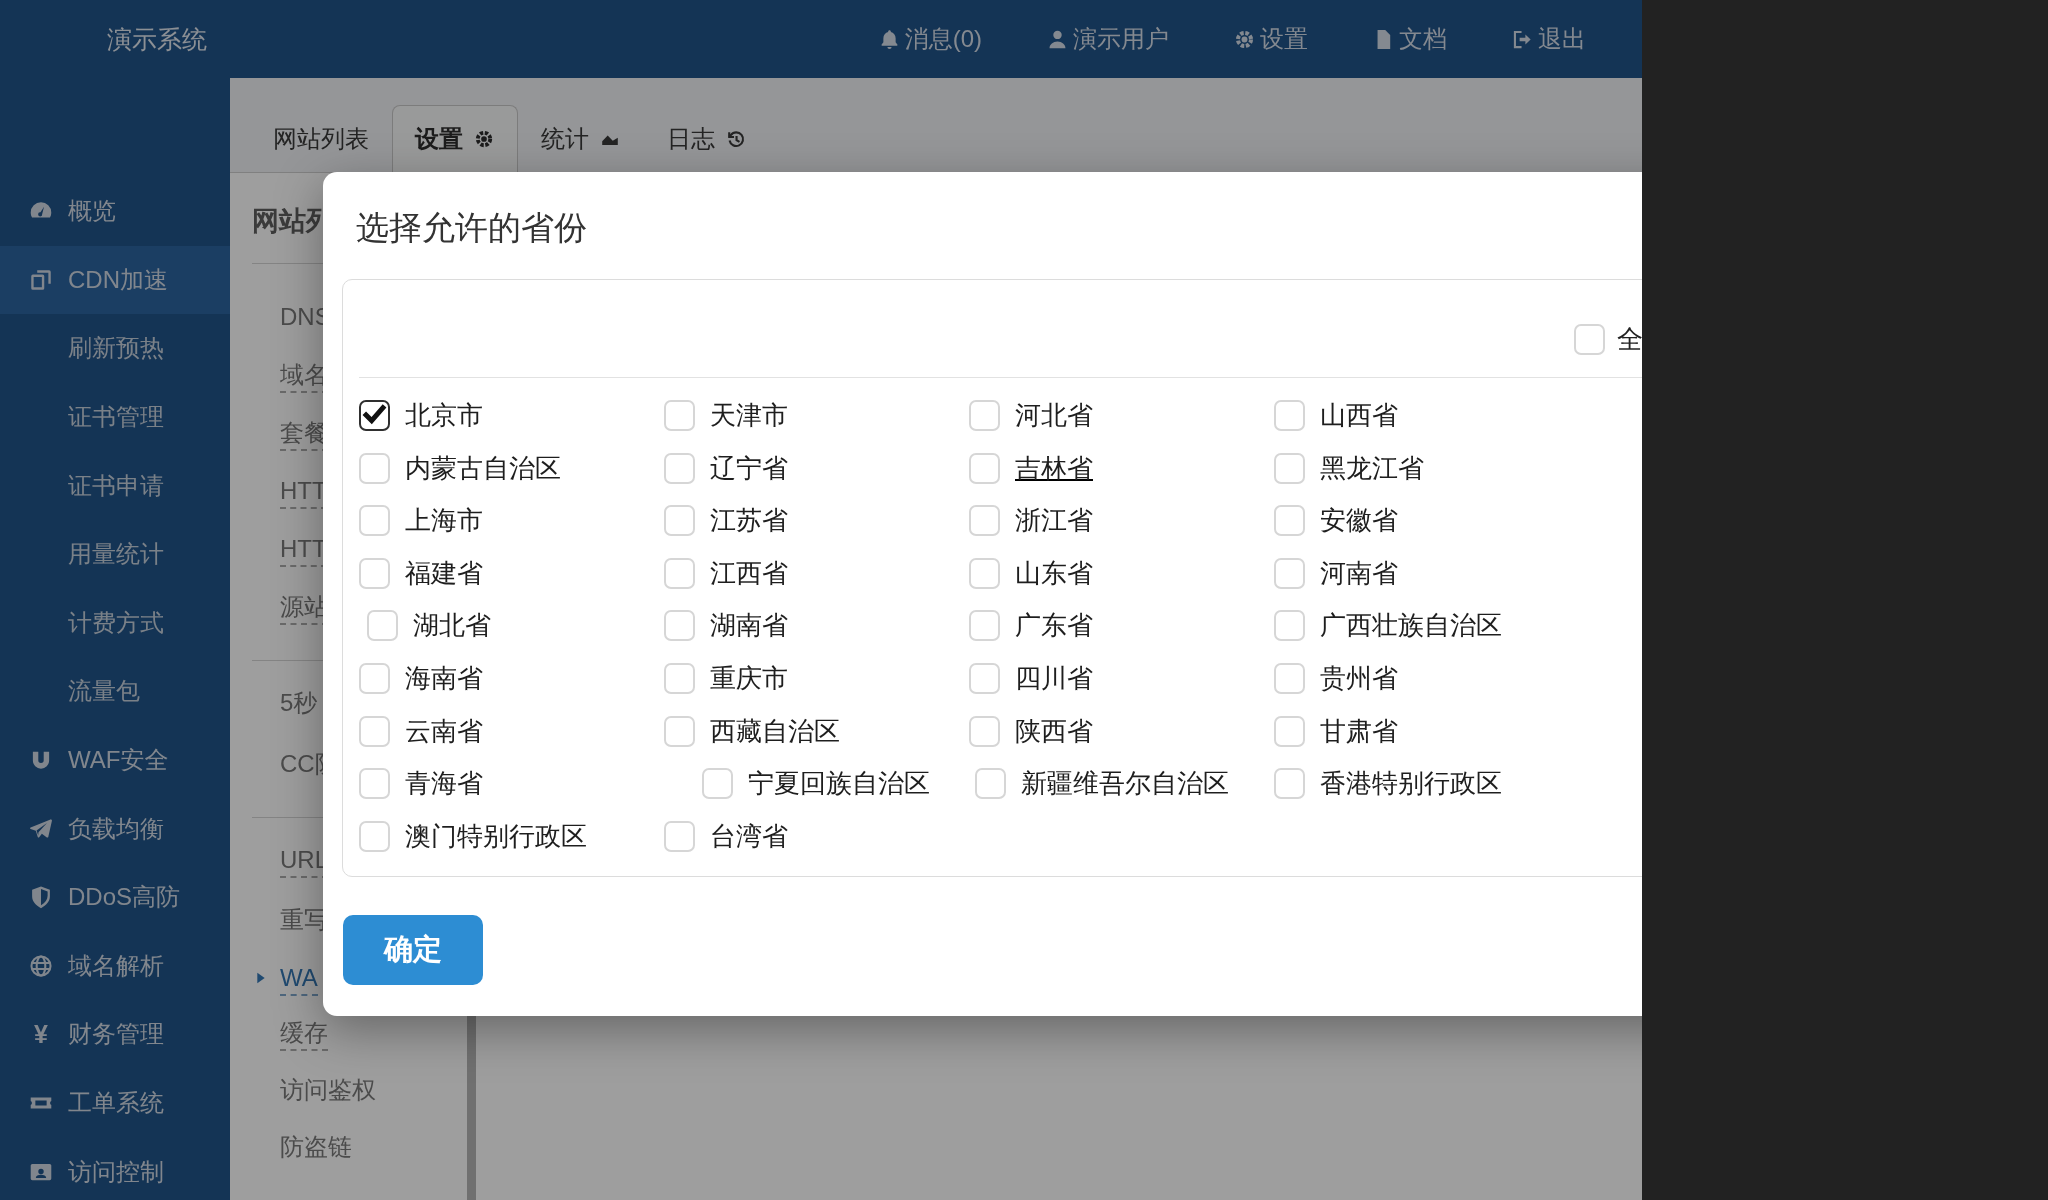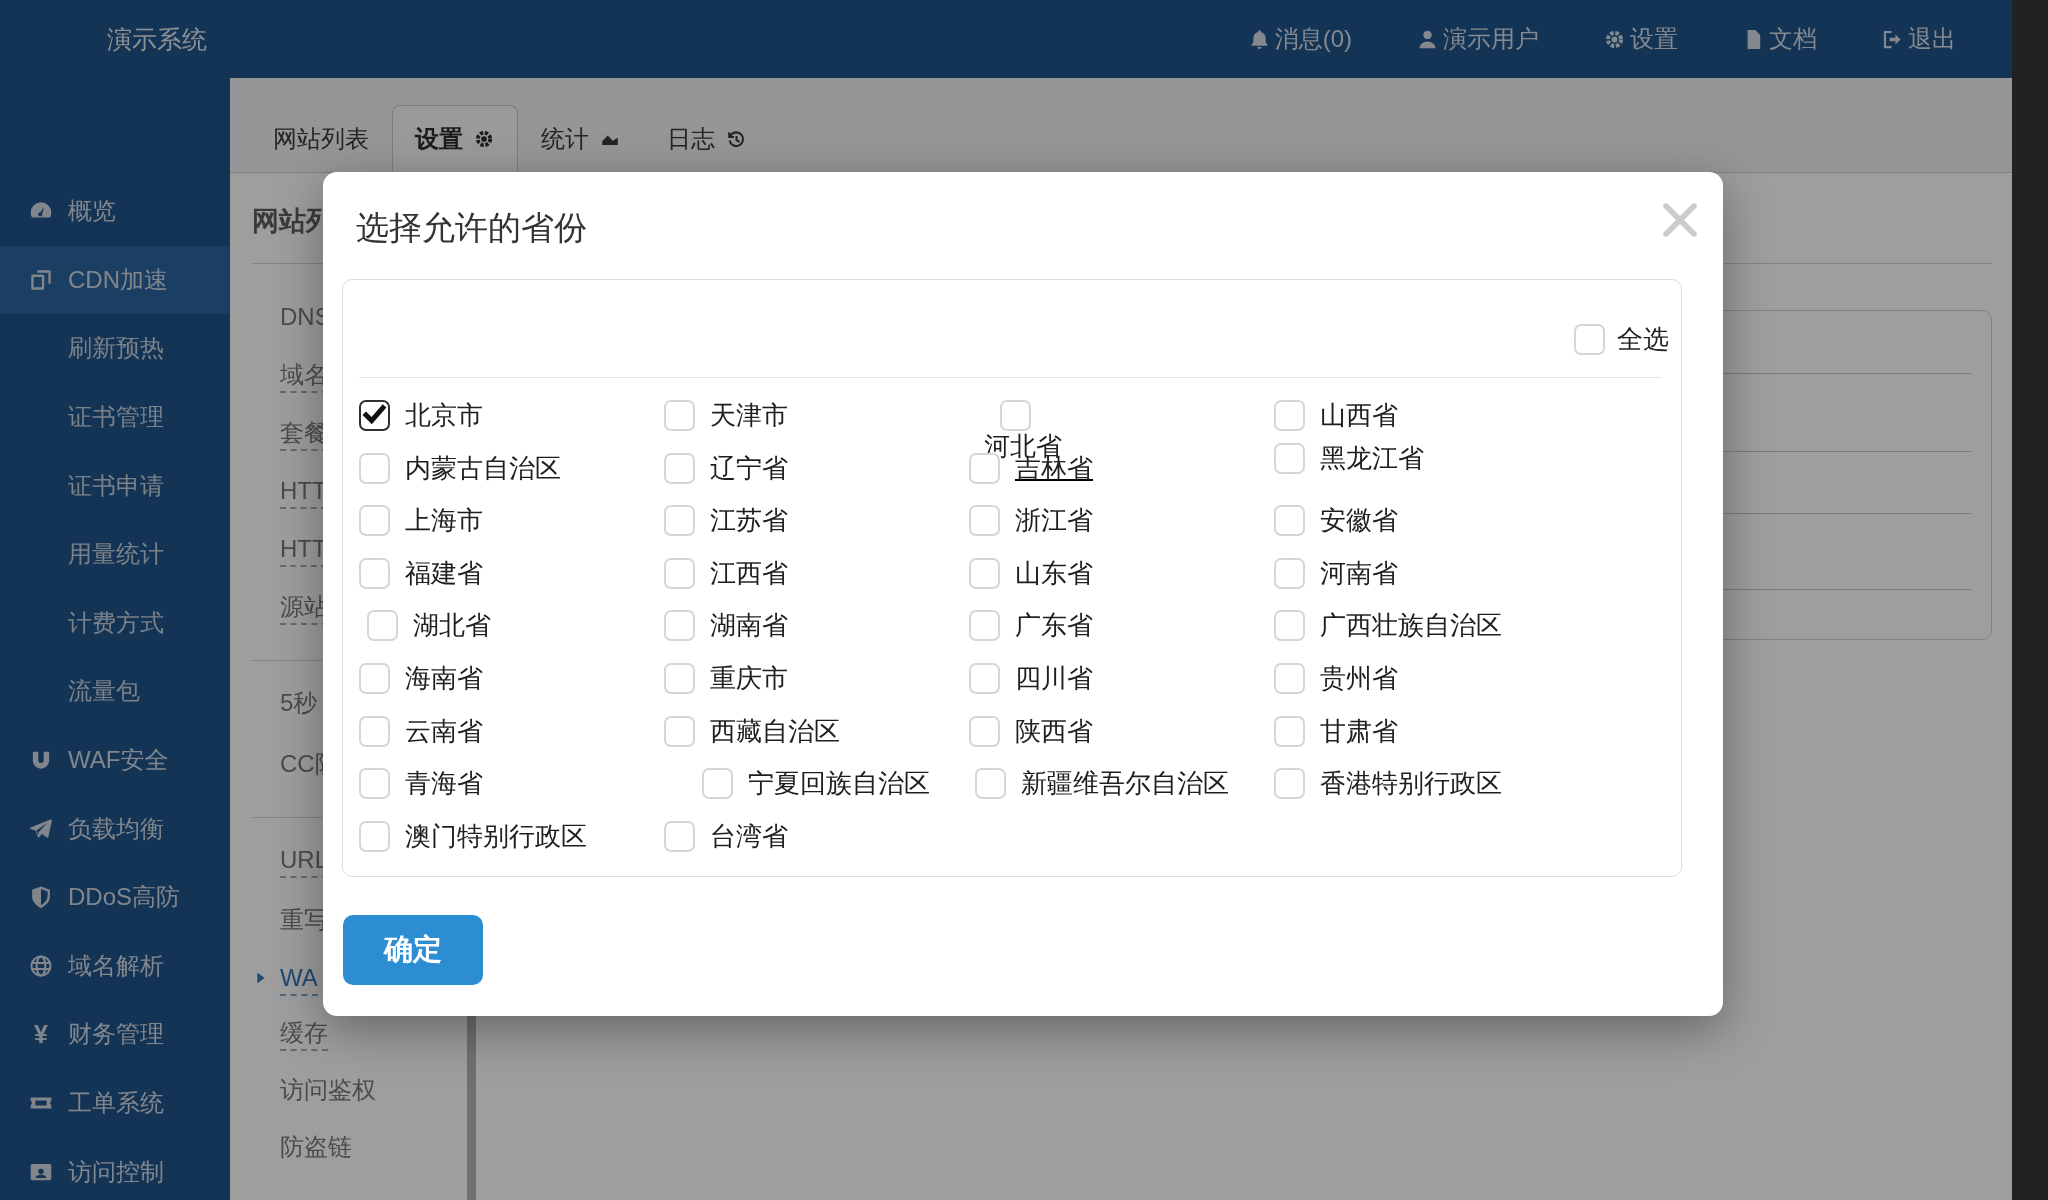--- a/index.html
+++ b/index.html
@@ -1,21 +1,21 @@
 <!DOCTYPE html>
 <html style="--accent: #2d8dd3; --navy: #215489; --link: #3578b5;"><head>
 <meta charset="utf-8">
 <style>
   :root{
     --accent:#2d8dd3;
     --navy:#215489;
     --link:#3578b5;
   }
   html,body{margin:0;padding:0;background:#222;}
-  .screen{position:relative;width:2012px;height:1200px;overflow:hidden;
+  .screen{position:relative;width:1642px;height:1200px;overflow:hidden;
     background:#f0f2f5;font-family:"Liberation Sans","DejaVu Sans",sans-serif;}
 
   
   .navbar{position:absolute;left:0;top:0;right:0;height:78px;background:var(--navy);
     display:flex;align-items:center;z-index:10;color:#d5dde8;}
   .brand{display:flex;align-items:center;gap:15px;padding-left:62px;font-size:25px;color:#e2e8f0;cursor:pointer;}
   .brand .icon{width:30px;height:30px;}
   .nav-right{margin-left:auto;display:flex;gap:64px;padding-right:56px;}
   .nav-item{display:flex;align-items:center;gap:4px;font-size:24px;cursor:pointer;white-space:nowrap;}
   .nav-item .icon{width:23px;height:23px;}
@@ -362,21 +362,21 @@
               </svg>
     </span>
     <span class="lbl">北京市</span>
   </div>
           <div class="prov" style="left: 305px; top: 0px;">
     <span class="cb">
       
     </span>
     <span class="lbl">天津市</span>
   </div>
-          <div class="prov" style="left: 610px; top: 0px; flex-direction: column;">
+          <div class="prov" style="left: 610px; top: 0px;">
     <span class="cb">
       
     </span>
     <span class="lbl">河北省</span>
   </div>
           <div class="prov" style="left: 915px; top: 0px;">
     <span class="cb">
       
     </span>
     <span class="lbl">山西省</span>
@@ -392,21 +392,21 @@
       
     </span>
     <span class="lbl">辽宁省</span>
   </div>
           <div class="prov" style="left: 610px; top: 53px; text-decoration: underline;">
     <span class="cb">
       
     </span>
     <span class="lbl">吉林省</span>
   </div>
-          <div class="prov" style="left: 915px; top: 43px;">
+          <div class="prov" style="left: 915px; top: 53px;">
     <span class="cb">
       
     </span>
     <span class="lbl">黑龙江省</span>
   </div>
           <div class="prov" style="left: 0px; top: 105px;">
     <span class="cb">
       
     </span>
     <span class="lbl">上海市</span>

